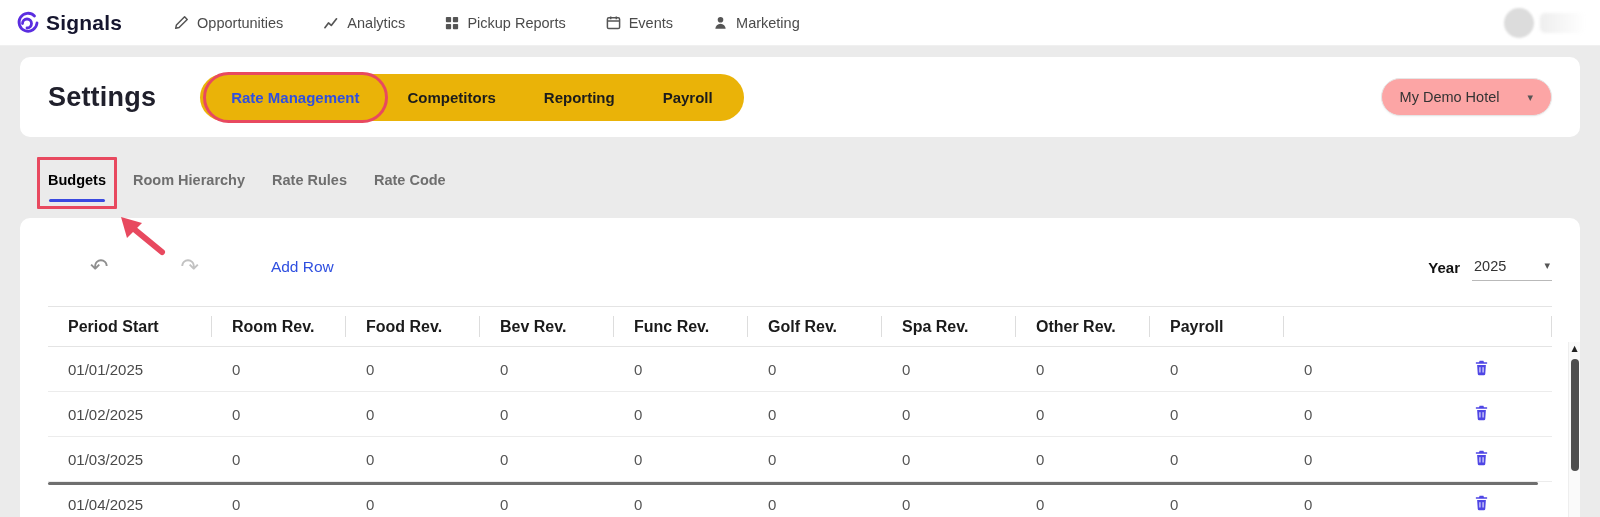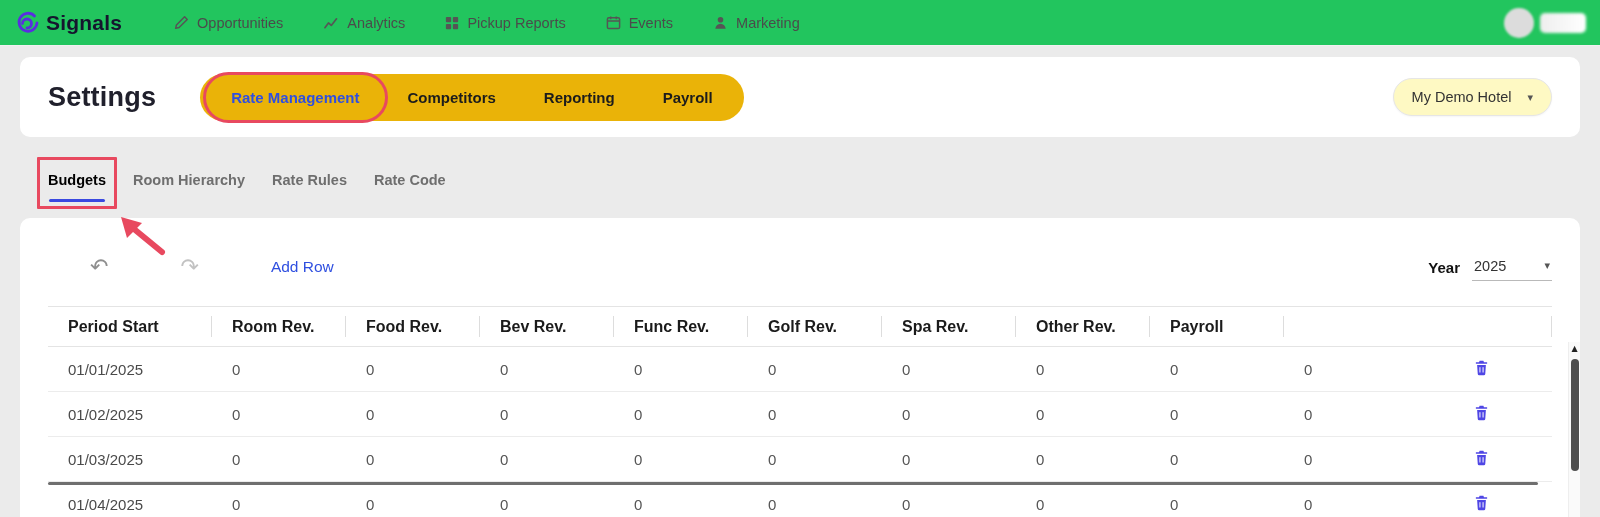--- a/index.html
+++ b/index.html
@@ -5,21 +5,21 @@
   :root{
     --primary:#2f4fe0;
     --annotation:#e8495f;
     --trash:#4f46e5;
   }
   *{margin:0;padding:0;box-sizing:border-box;}
   html,body{width:1600px;height:517px;overflow:hidden;background:#ebebeb;
     font-family:"Liberation Sans",sans-serif;position:relative;}
 
   
-  .topnav{position:absolute;top:0;left:0;right:0;height:46px;background:#22c55e;
+  .topnav{position:absolute;top:0;left:0;right:0;height:46px;background:#ffffff;
     display:flex;align-items:center;padding:0 14px;z-index:6;border-bottom:1px solid #f0f0f0;}
   .brand{display:flex;align-items:center;gap:6px;cursor:pointer;}
   .brand-text{font-size:21px;font-weight:700;color:#15152e;letter-spacing:.2px;}
   .nav-items{display:flex;align-items:center;gap:40px;margin-left:52px;}
   .nav-item{display:flex;align-items:center;gap:8px;font-size:14.5px;color:#4b4b4b;
     font-weight:500;cursor:pointer;text-decoration:none;white-space:nowrap;}
   .nav-ic{display:flex;align-items:center;}
   .nav-right{margin-left:auto;display:flex;align-items:center;}
   .avatar{width:30px;height:30px;border-radius:50%;background:#dcdcdc;filter:blur(1.2px);cursor:pointer;}
   .redact{width:46px;height:20px;background:linear-gradient(90deg,#eee, #fff);border-radius:5px;margin-left:6px;filter:blur(1.5px);}
@@ -28,21 +28,21 @@
   .settings-band{position:absolute;top:57px;left:20px;right:20px;height:80px;background:#fff;
     border-radius:10px;display:flex;align-items:center;padding:0 28px;z-index:2;}
   .page-title{font-size:27px;font-weight:700;color:#20202c;margin-right:44px;letter-spacing:.2px;}
   .tab-pills{display:flex;align-items:center;background:#eab308;border-radius:999px;
     padding:5px 10px;gap:6px;height:47px;}
   .pill{padding:9px 21px;font-size:15px;font-weight:600;color:#1c1c1c;border-radius:999px;
     cursor:pointer;position:relative;white-space:nowrap;}
   .pill.active{color:var(--primary);}
   .annot-oval{position:absolute;top:-8px;bottom:-8px;left:-7px;right:-7px;
     border:3px solid var(--annotation);border-radius:999px;pointer-events:none;}
-  .hotel-select{margin-left:auto;display:flex;align-items:center;gap:16px;background:#fef9c3;
+  .hotel-select{margin-left:auto;display:flex;align-items:center;gap:28px;background:#fca5a5;
     border:1px solid #e6e6e6;border-radius:999px;padding:10px 18px;font-size:14.5px;color:#333;
     cursor:pointer;box-shadow:0 1px 2px rgba(0,0,0,.04);white-space:nowrap;}
   .caret{font-size:11px;color:#555;font-family:"DejaVu Sans",sans-serif;line-height:1;}
 
   
   .subtabs{position:absolute;top:172px;left:48px;display:flex;gap:27px;align-items:flex-start;z-index:3;}
   .subtab{font-size:14.5px;font-weight:600;color:#6e6e6e;cursor:pointer;position:relative;
     padding-bottom:14px;white-space:nowrap;}
   .subtab.active{color:#000000;}
   .underline{position:absolute;left:1px;bottom:0;width:56px;height:3px;background:#3a49e0;border-radius:2px;}

